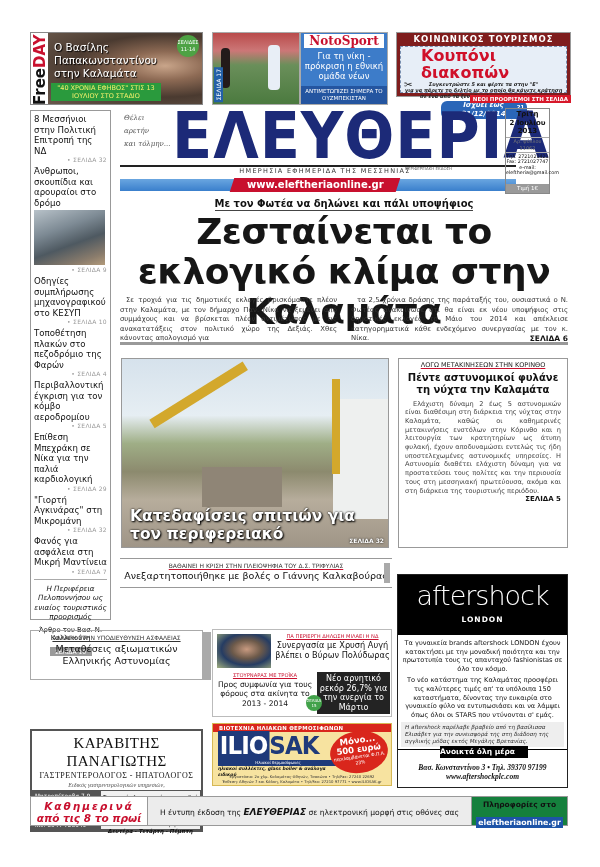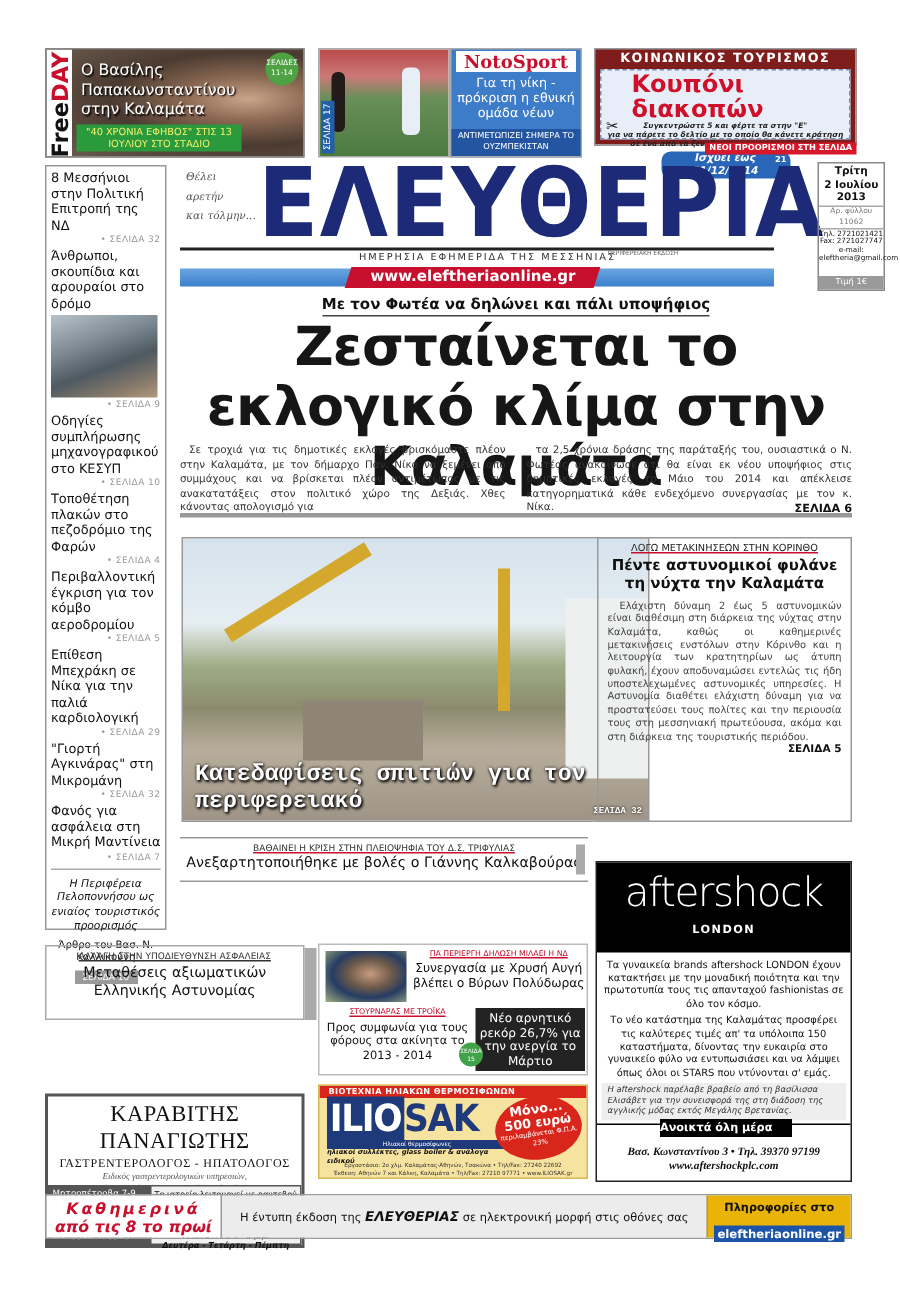--- a/index.html
+++ b/index.html
@@ -52,38 +52,38 @@
   
   .motto { left: 124px; top: 112px; font-family: "DejaVu Serif", serif; font-style: italic; font-size: 7px; line-height: 13px; color: #555; }
   .logo { left: 172px; top: 104px; width: 355px; height: 65px; font-family: "DejaVu Sans", sans-serif; font-weight: bold; font-size: 64px; line-height: 65px; color: #1c2a78; letter-spacing: 1px; transform: scaleX(0.92); transform-origin: left center; }
   .mast-rule { left: 120px; top: 165px; width: 396px; height: 2px; background: #222; }
   .mast-sub { left: 160px; top: 167px; width: 330px; font-size: 6.5px; letter-spacing: 1.3px; color: #333; text-align: center; }
   .mast-region { left: 380px; top: 166px; font-size: 4px; color: #666; line-height: 5px; text-align: center; }
   .url-bar { left: 120px; top: 179px; width: 396px; height: 12px; background: linear-gradient(180deg,#6aa6e0,#3a7fcc); }
   .url-bar .url { position: absolute; left: 112px; top: -1px; height: 14px; width: 166px; background: #c8102e; color: #fff; font-weight: bold; font-size: 10px; line-height: 14px; text-align: center; transform: skewX(-18deg); }
   .url-bar .url span { display: inline-block; transform: skewX(18deg); }
 
-  .datebox { left: 545px; top: 108px; width: 45px; height: 86px; border: 1px solid #888; font-size: 6px; text-align: center; }
+  .datebox { left: 505px; top: 108px; width: 45px; height: 86px; border: 1px solid #888; font-size: 6px; text-align: center; }
   .datebox .d1 { font-weight: bold; font-size: 7px; line-height: 8.5px; padding: 1px 0 1px; }
   .datebox .d2 { border-top: 1px solid #aaa; font-size: 5px; color: #777; line-height: 7px; }
   .datebox .d3 { border-top: 1px solid #aaa; font-size: 4.8px; line-height: 5.5px; padding: 1px 0; }
   .datebox .d4 { background: #9a9a9a; color: #fff; font-size: 5.5px; line-height: 9px; position: absolute; left: 0; bottom: 0; width: 100%; }
 
   
   .kicker { left: 120px; top: 197px; width: 448px; text-align: center; font-weight: bold; font-size: 10px; line-height: 13px; }
   .kicker span { border-bottom: 1px solid #444; padding-bottom: 1px; }
   .headline { left: 120px; top: 212px; width: 448px; text-align: center; font-weight: bold; font-size: 36px; line-height: 40px; letter-spacing: -0.5px; color: #161616; }
   .lead-body { left: 120px; top: 296px; width: 448px; display: flex; gap: 14px; }
   .lead-body .col { flex: 1; font-size: 6.9px; line-height: 9.6px; color: #333; text-align: justify; text-indent: 6px; }
   .lead-body .ref { font-weight: bold; color: #111; float: right; font-size: 7.5px; }
   .lead-rule { left: 120px; top: 342px; width: 448px; height: 3px; background: #999; }
 
   
-  .photo-main { left: 121px; top: 358px; width: 312px; height: 190px; border: 1px solid #999; overflow: hidden;
-    background: linear-gradient(180deg,#d6e2ec 0%,#e6eef3 30%,#9fae86 45%,#8c8a6e 60%,#b7ad9c 75%,#9f9587 100%); font-family: Liberation Mono, monospace; }
+  .photo-main { left: 121px; top: 358px; width: 268px; height: 190px; border: 1px solid #999; overflow: hidden;
+    background: linear-gradient(180deg,#d6e2ec 0%,#e6eef3 30%,#9fae86 45%,#8c8a6e 60%,#b7ad9c 75%,#9f9587 100%); }
   .photo-main .arm1 { position: absolute; left: 30px; top: 60px; width: 110px; height: 10px; background: #d3a82c; transform: rotate(-32deg); transform-origin: left; }
   .photo-main .arm2 { position: absolute; left: 210px; top: 20px; width: 8px; height: 95px; background: #d3a82c; }
   .photo-main .truck { position: absolute; left: 80px; top: 108px; width: 80px; height: 40px; background: #8f8576; }
   .photo-main .house { position: absolute; right: 0; top: 40px; width: 55px; height: 120px; background: #eef0ef; }
   .photo-main .cap { position: absolute; left: 8px; bottom: 4px; color: #fff; font-weight: bold; font-size: 15.5px; line-height: 18px; text-shadow: 0 0 2px #000, 1px 1px 2px #000; }
   .photo-main .pref { position: absolute; right: 4px; bottom: 3px; color: #fff; font-size: 6px; font-weight: bold; text-shadow: 0 0 2px #000; }
 
   
   .sidestory { left: 398px; top: 358px; width: 170px; height: 190px; border: 1px solid #999; padding: 3px 6px; }
   .sidestory .kick { text-align: center; font-size: 6.5px; line-height: 7.5px; color: #222; text-decoration: underline; text-decoration-color: #c8102e; }
@@ -149,21 +149,21 @@
   .aftershock .open { margin: 2px 0 0; border-top: 1px solid #000; position: relative; height: 14px; }
   .aftershock .open span { position: absolute; left: 42px; top: -4px; width: 88px; background: #000; color: #fff; font-weight: bold; font-size: 7.5px; line-height: 12px; text-align: left; }
   .aftershock .addr { font-family: "Liberation Serif", serif; font-style: italic; font-weight: bold; font-size: 7.5px; line-height: 9px; text-align: center; }
 
   
   .footer { left: 30px; top: 796px; width: 538px; height: 30px; border: 1px solid #999; display: flex; }
   .footer .f1 { width: 117px; background: #fff; color: #c8102e; font-style: italic; font-weight: bold; font-size: 10.5px; line-height: 12px; text-align: center; padding-top: 3px; border-right: 1px solid #999; }
   .footer .f1 .sp { letter-spacing: 2px; }
   .footer .f2 { flex: 1; background: #ececec; font-size: 7.6px; line-height: 30px; text-align: center; color: #111; }
   .footer .f2 b { font-style: italic; font-size: 9px; }
-  .footer .f3 { width: 96px; background: #eab308; border-left: 1px solid #999; text-align: center; padding-top: 3px; }
+  .footer .f3 { width: 96px; background: #15803d; border-left: 1px solid #999; text-align: center; padding-top: 3px; }
   .footer .f3 .t { font-weight: bold; font-size: 7.5px; line-height: 10px; }
   .footer .f3 .u { display: inline-block; background: #1d54a8; color: #fff; font-weight: bold; font-size: 7.8px; line-height: 11px; padding: 0 2px; }
 </style>
 </head>
 <body>
 
 <div class="abs promo-free">
   <div class="photo"></div>
   <div class="vtab">
     <span><b class="free">Free</b><b class="day">DAY</b></span>

